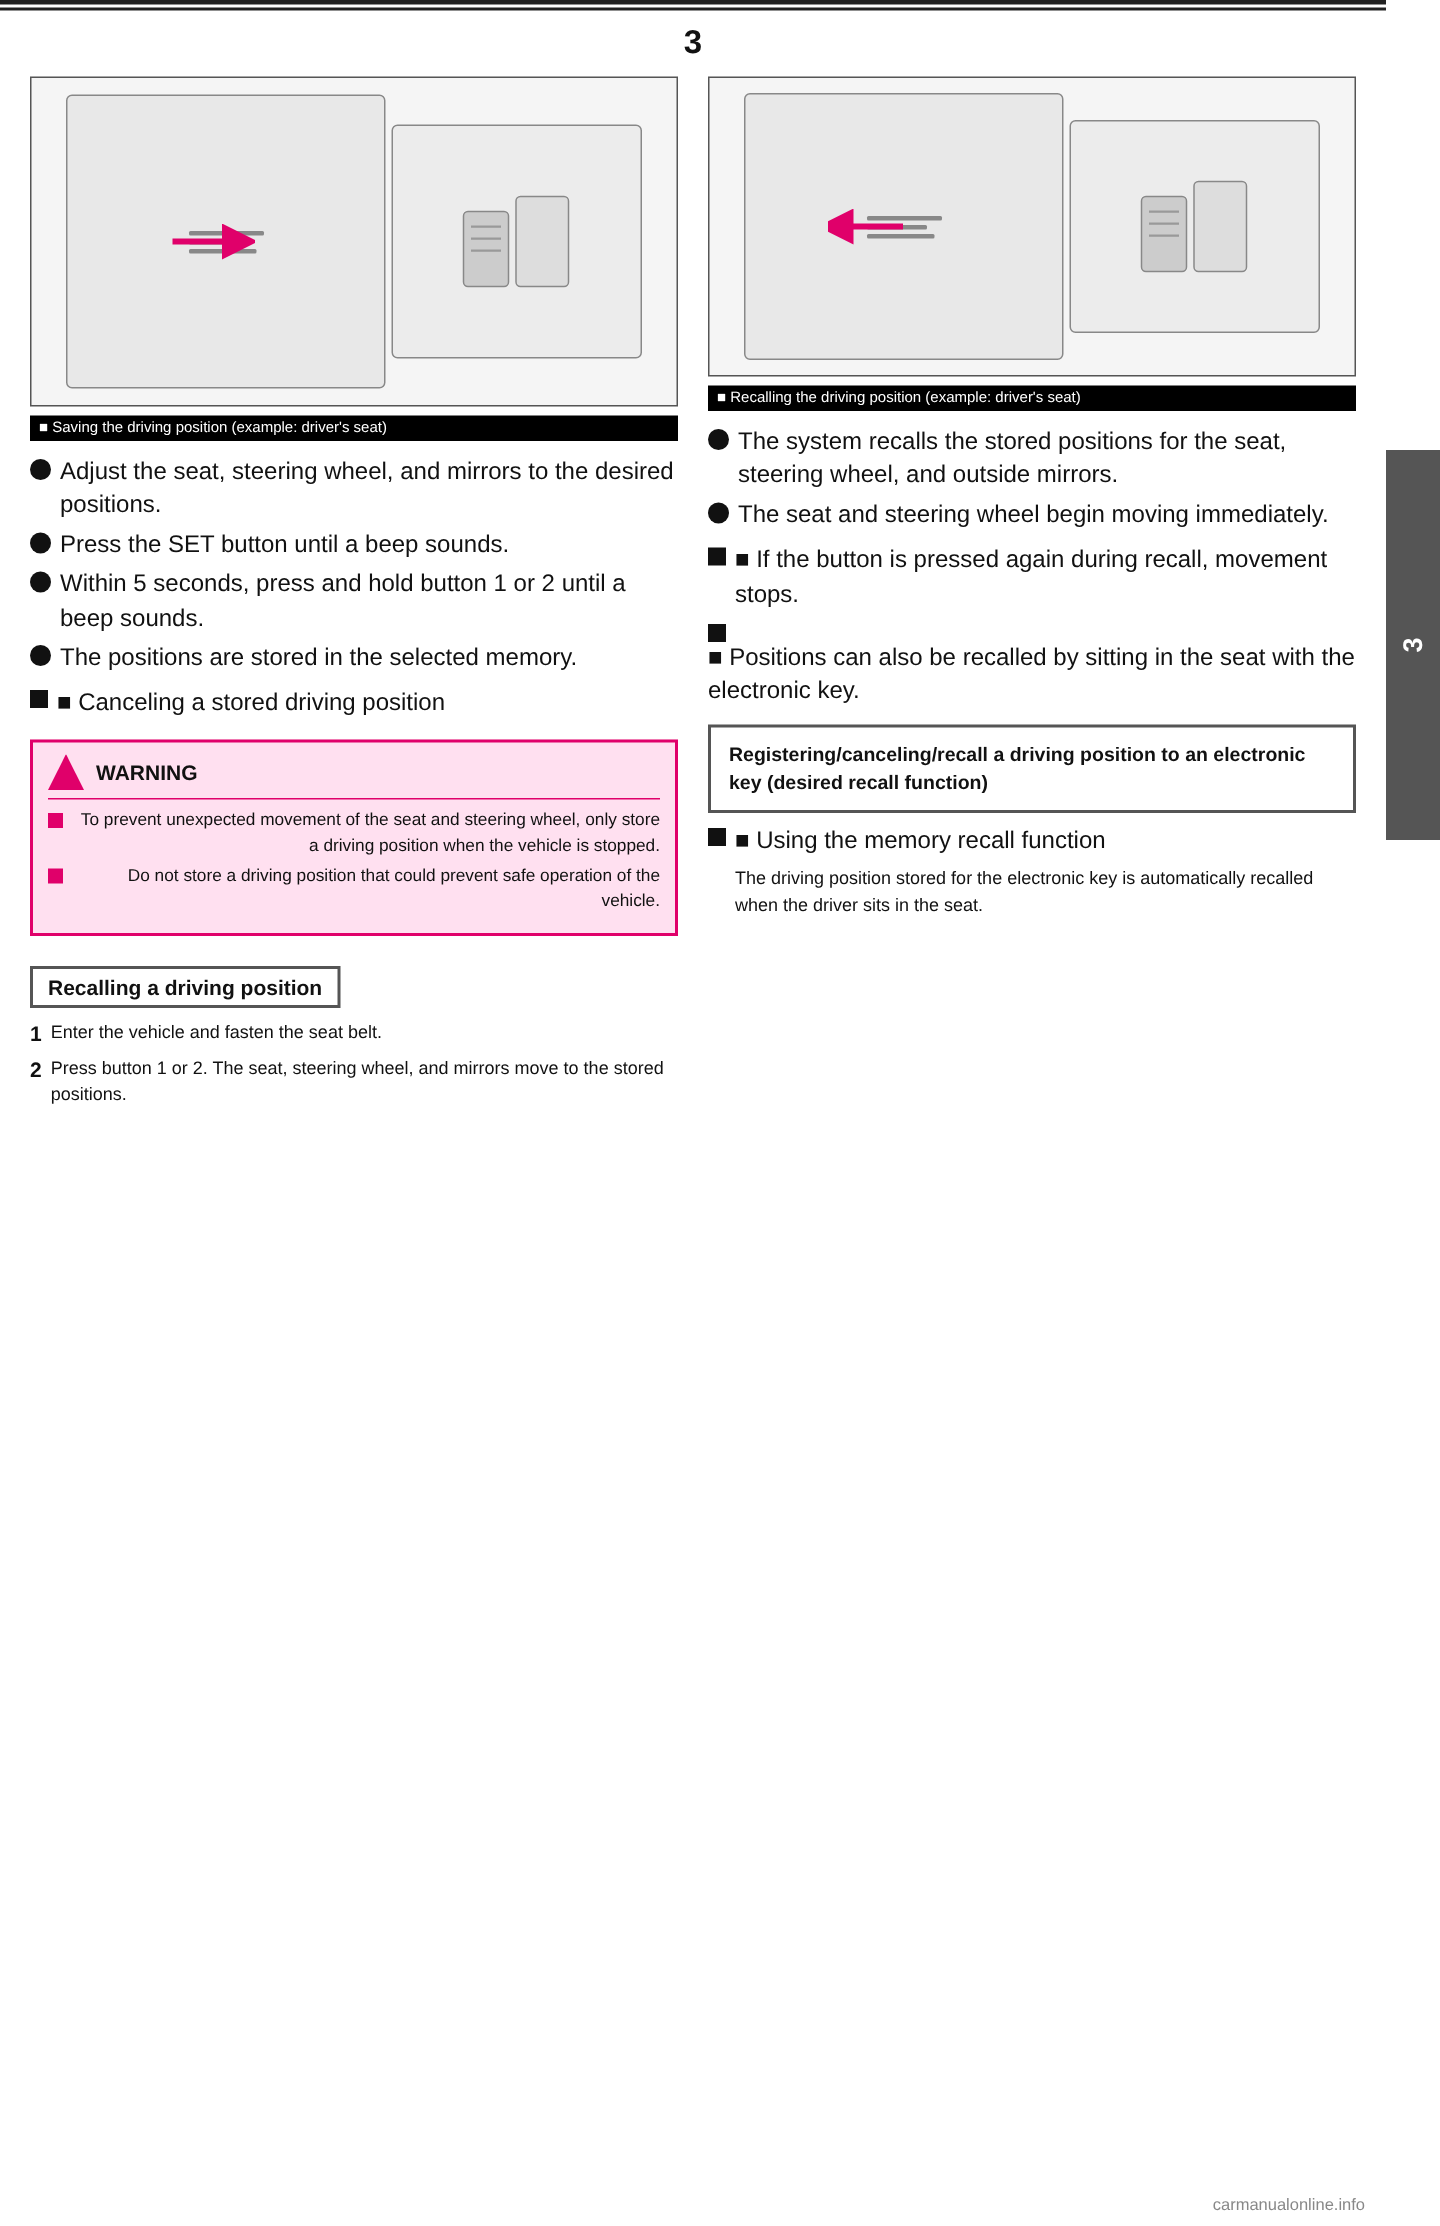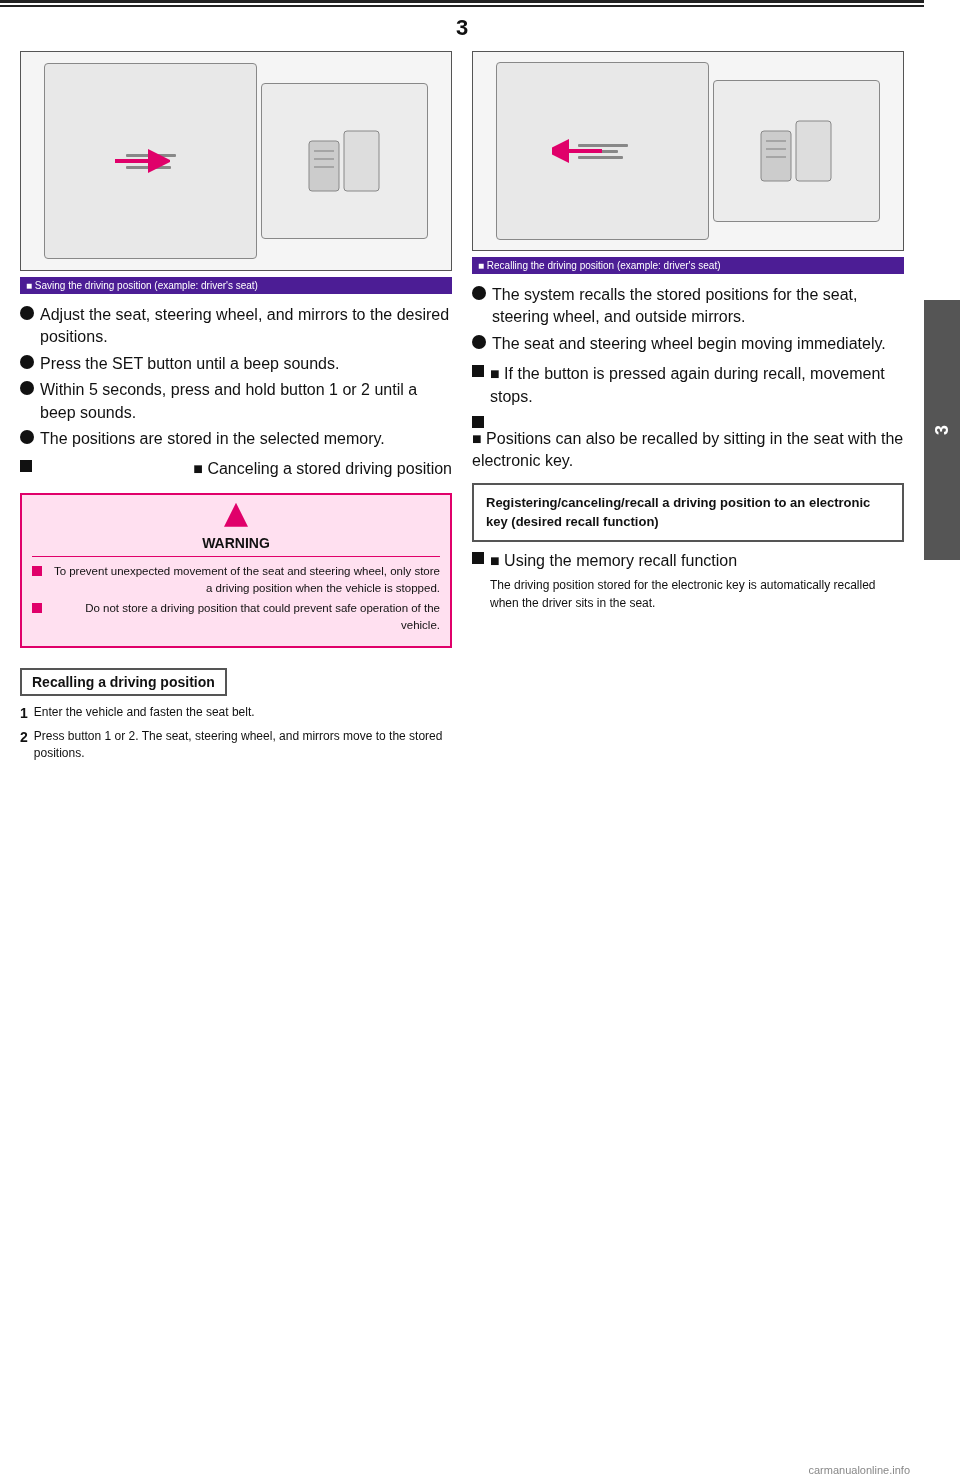--- a/index.html
+++ b/index.html
@@ -118,21 +118,21 @@
       border-radius: 4px;
       background: #ececec;
       margin-left: 4px;
       display: flex;
       align-items: center;
       justify-content: center;
     }
 
     
     .diagram-caption {
-      background: #4c1d95;
+      background: #000000;
       color: #fff;
       font-size: 10px;
       padding: 3px 6px;
       margin-bottom: 10px;
     }
 
     .bullet-item {
       display: flex;
       align-items: flex-start;
       margin-bottom: 4px;
@@ -170,21 +170,20 @@
     .warning-header {
       display: flex;
       align-items: center;
       gap: 8px;
       font-weight: bold;
       font-size: 14px;
       color: #111;
       border-bottom: 1px solid #e0006a;
       padding-bottom: 5px;
       margin-bottom: 6px;
-      flex-direction: column;
     }
 
     .warning-triangle {
       width: 24px;
       height: 24px;
       background: #e0006a;
       clip-path: polygon(50% 0%, 0% 100%, 100% 100%);
       display: inline-block;
     }
 
@@ -348,21 +347,21 @@
     </div>
     <div class="bullet-item">
       <div class="bullet-dot"></div>
       <span>Within 5 seconds, press and hold button 1 or 2 until a beep sounds.</span>
     </div>
     <div class="bullet-item">
       <div class="bullet-dot"></div>
       <span>The positions are stored in the selected memory.</span>
     </div>
 
-    <div class="bullet-item" style="margin-top:8px;justify-content:space-between;">
+    <div class="bullet-item" style="margin-top:8px;">
       <div class="square-bullet"></div>
       <span>■ Canceling a stored driving position</span>
     </div>
 
     <div class="warning-box">
       <div class="warning-header">
         <div class="warning-triangle"></div>
         <span>WARNING</span>
       </div>
       <div class="warning-item">

